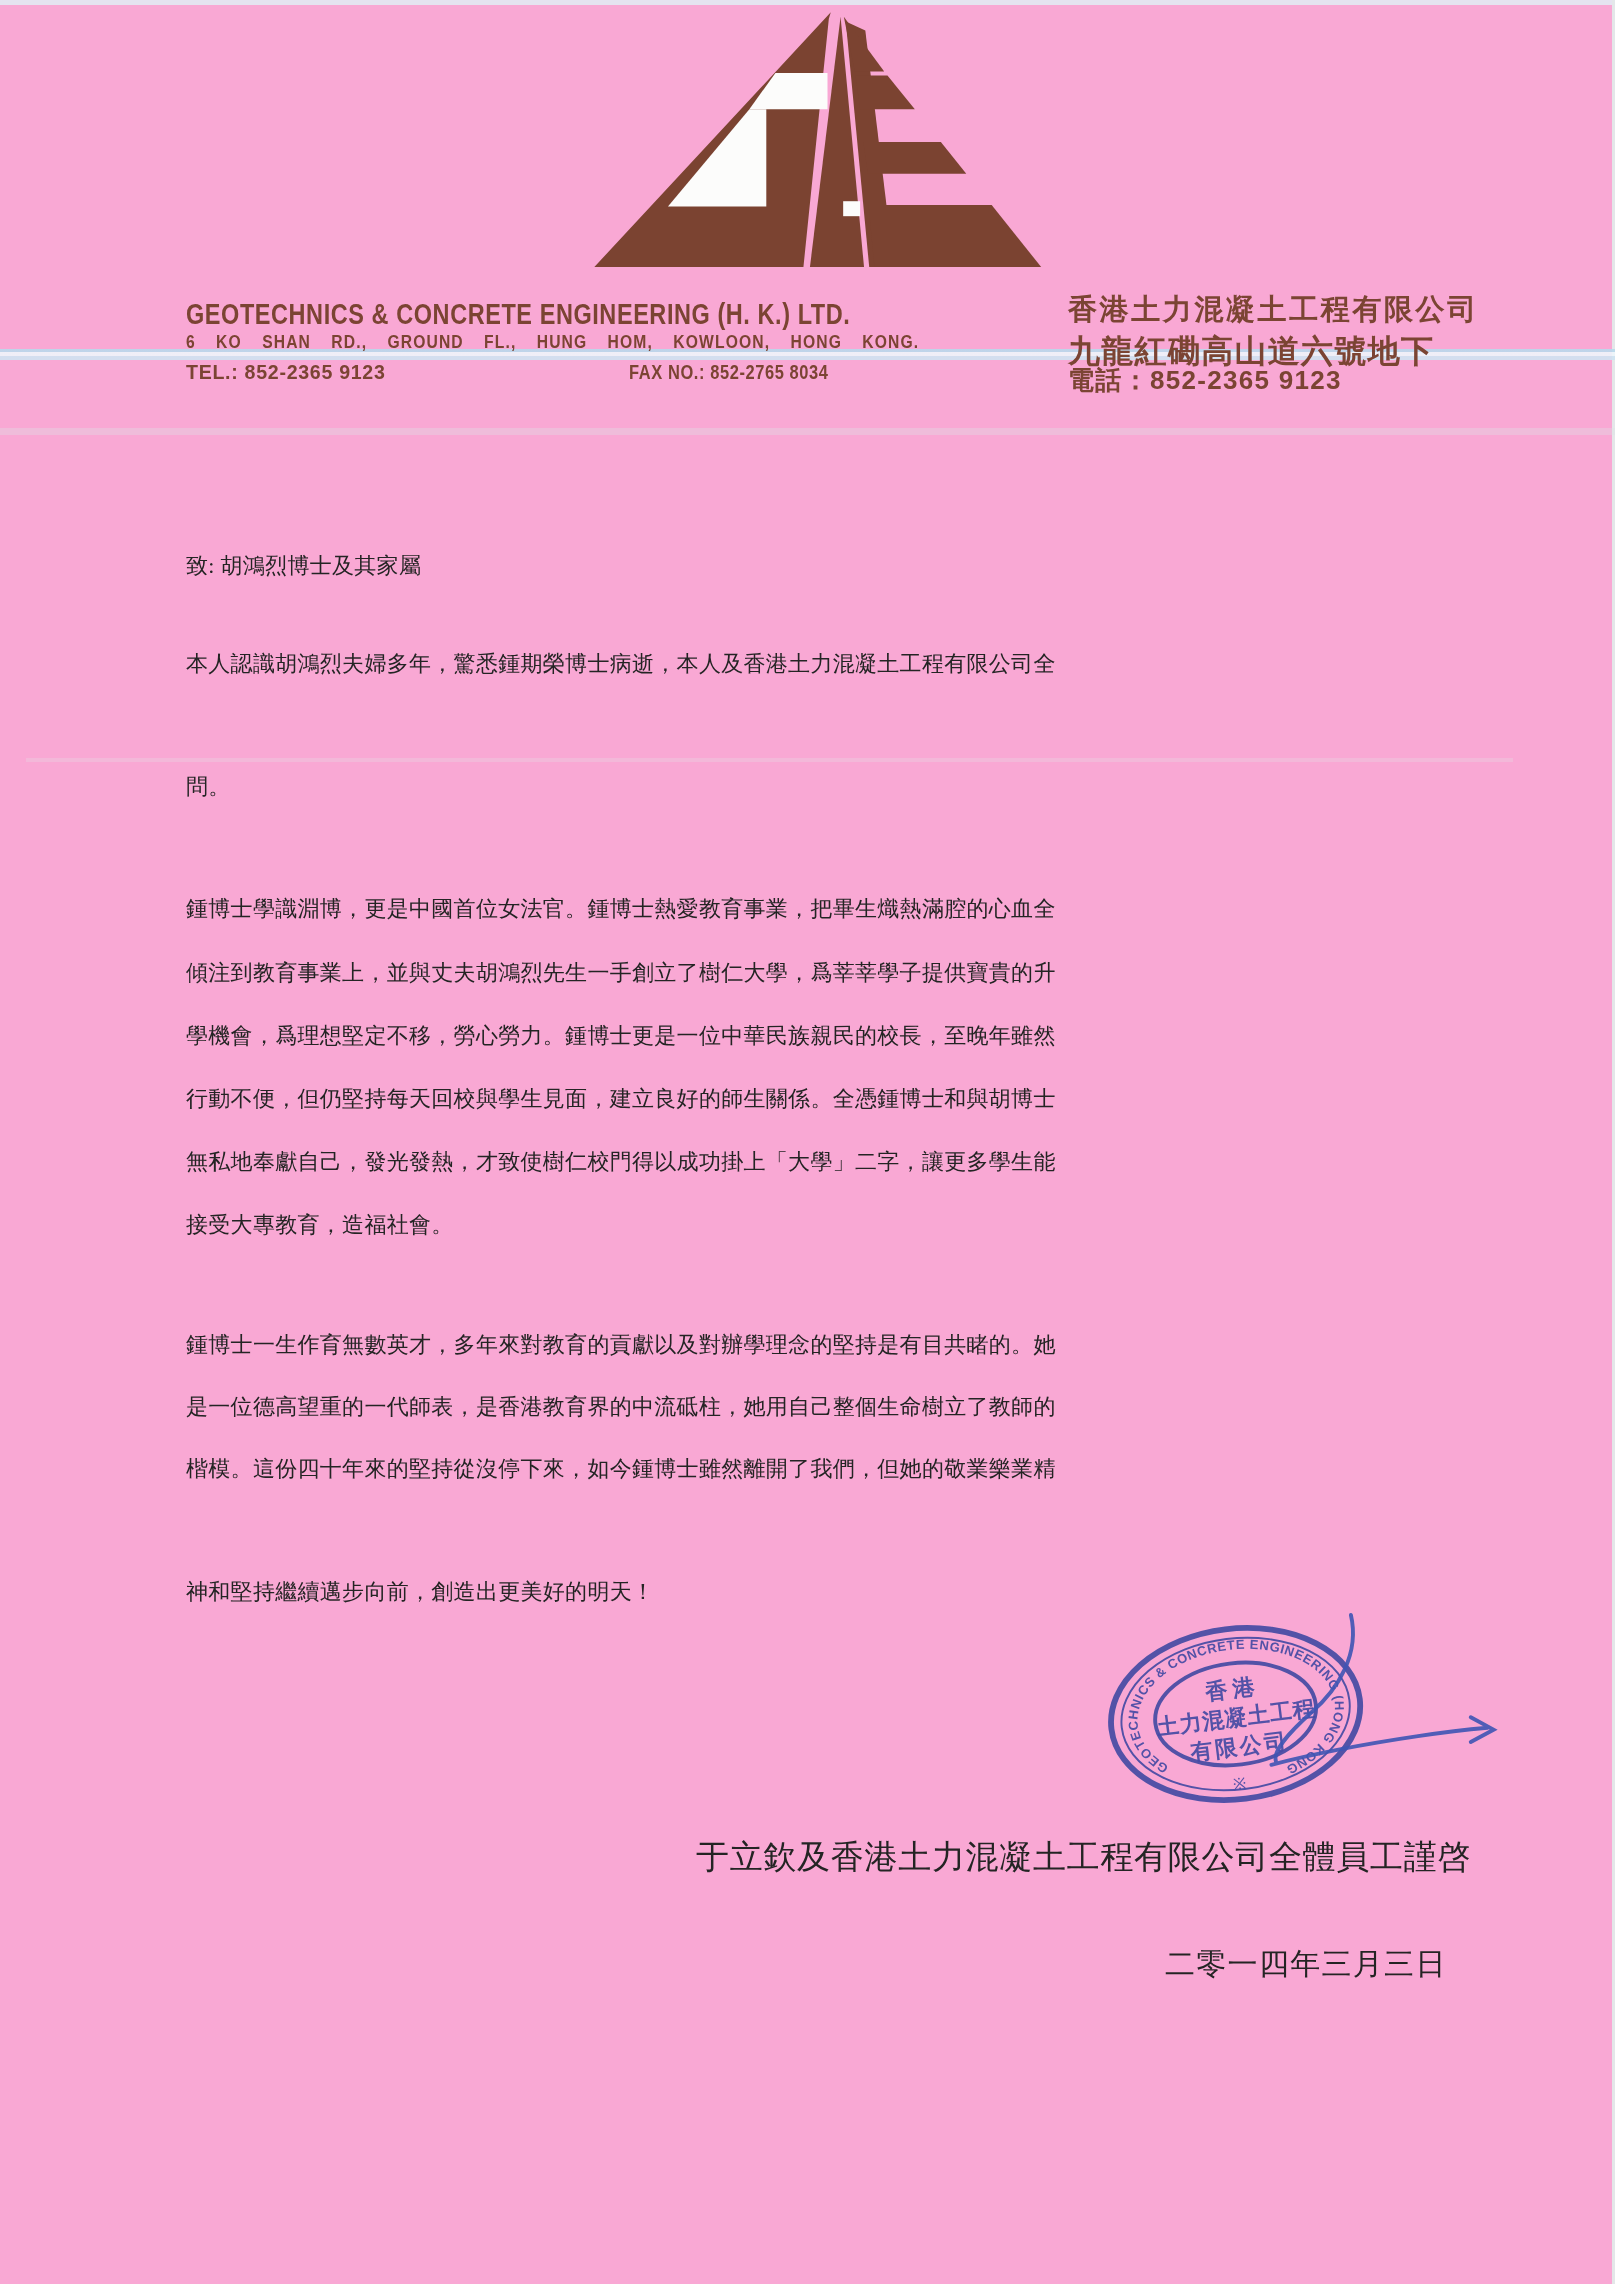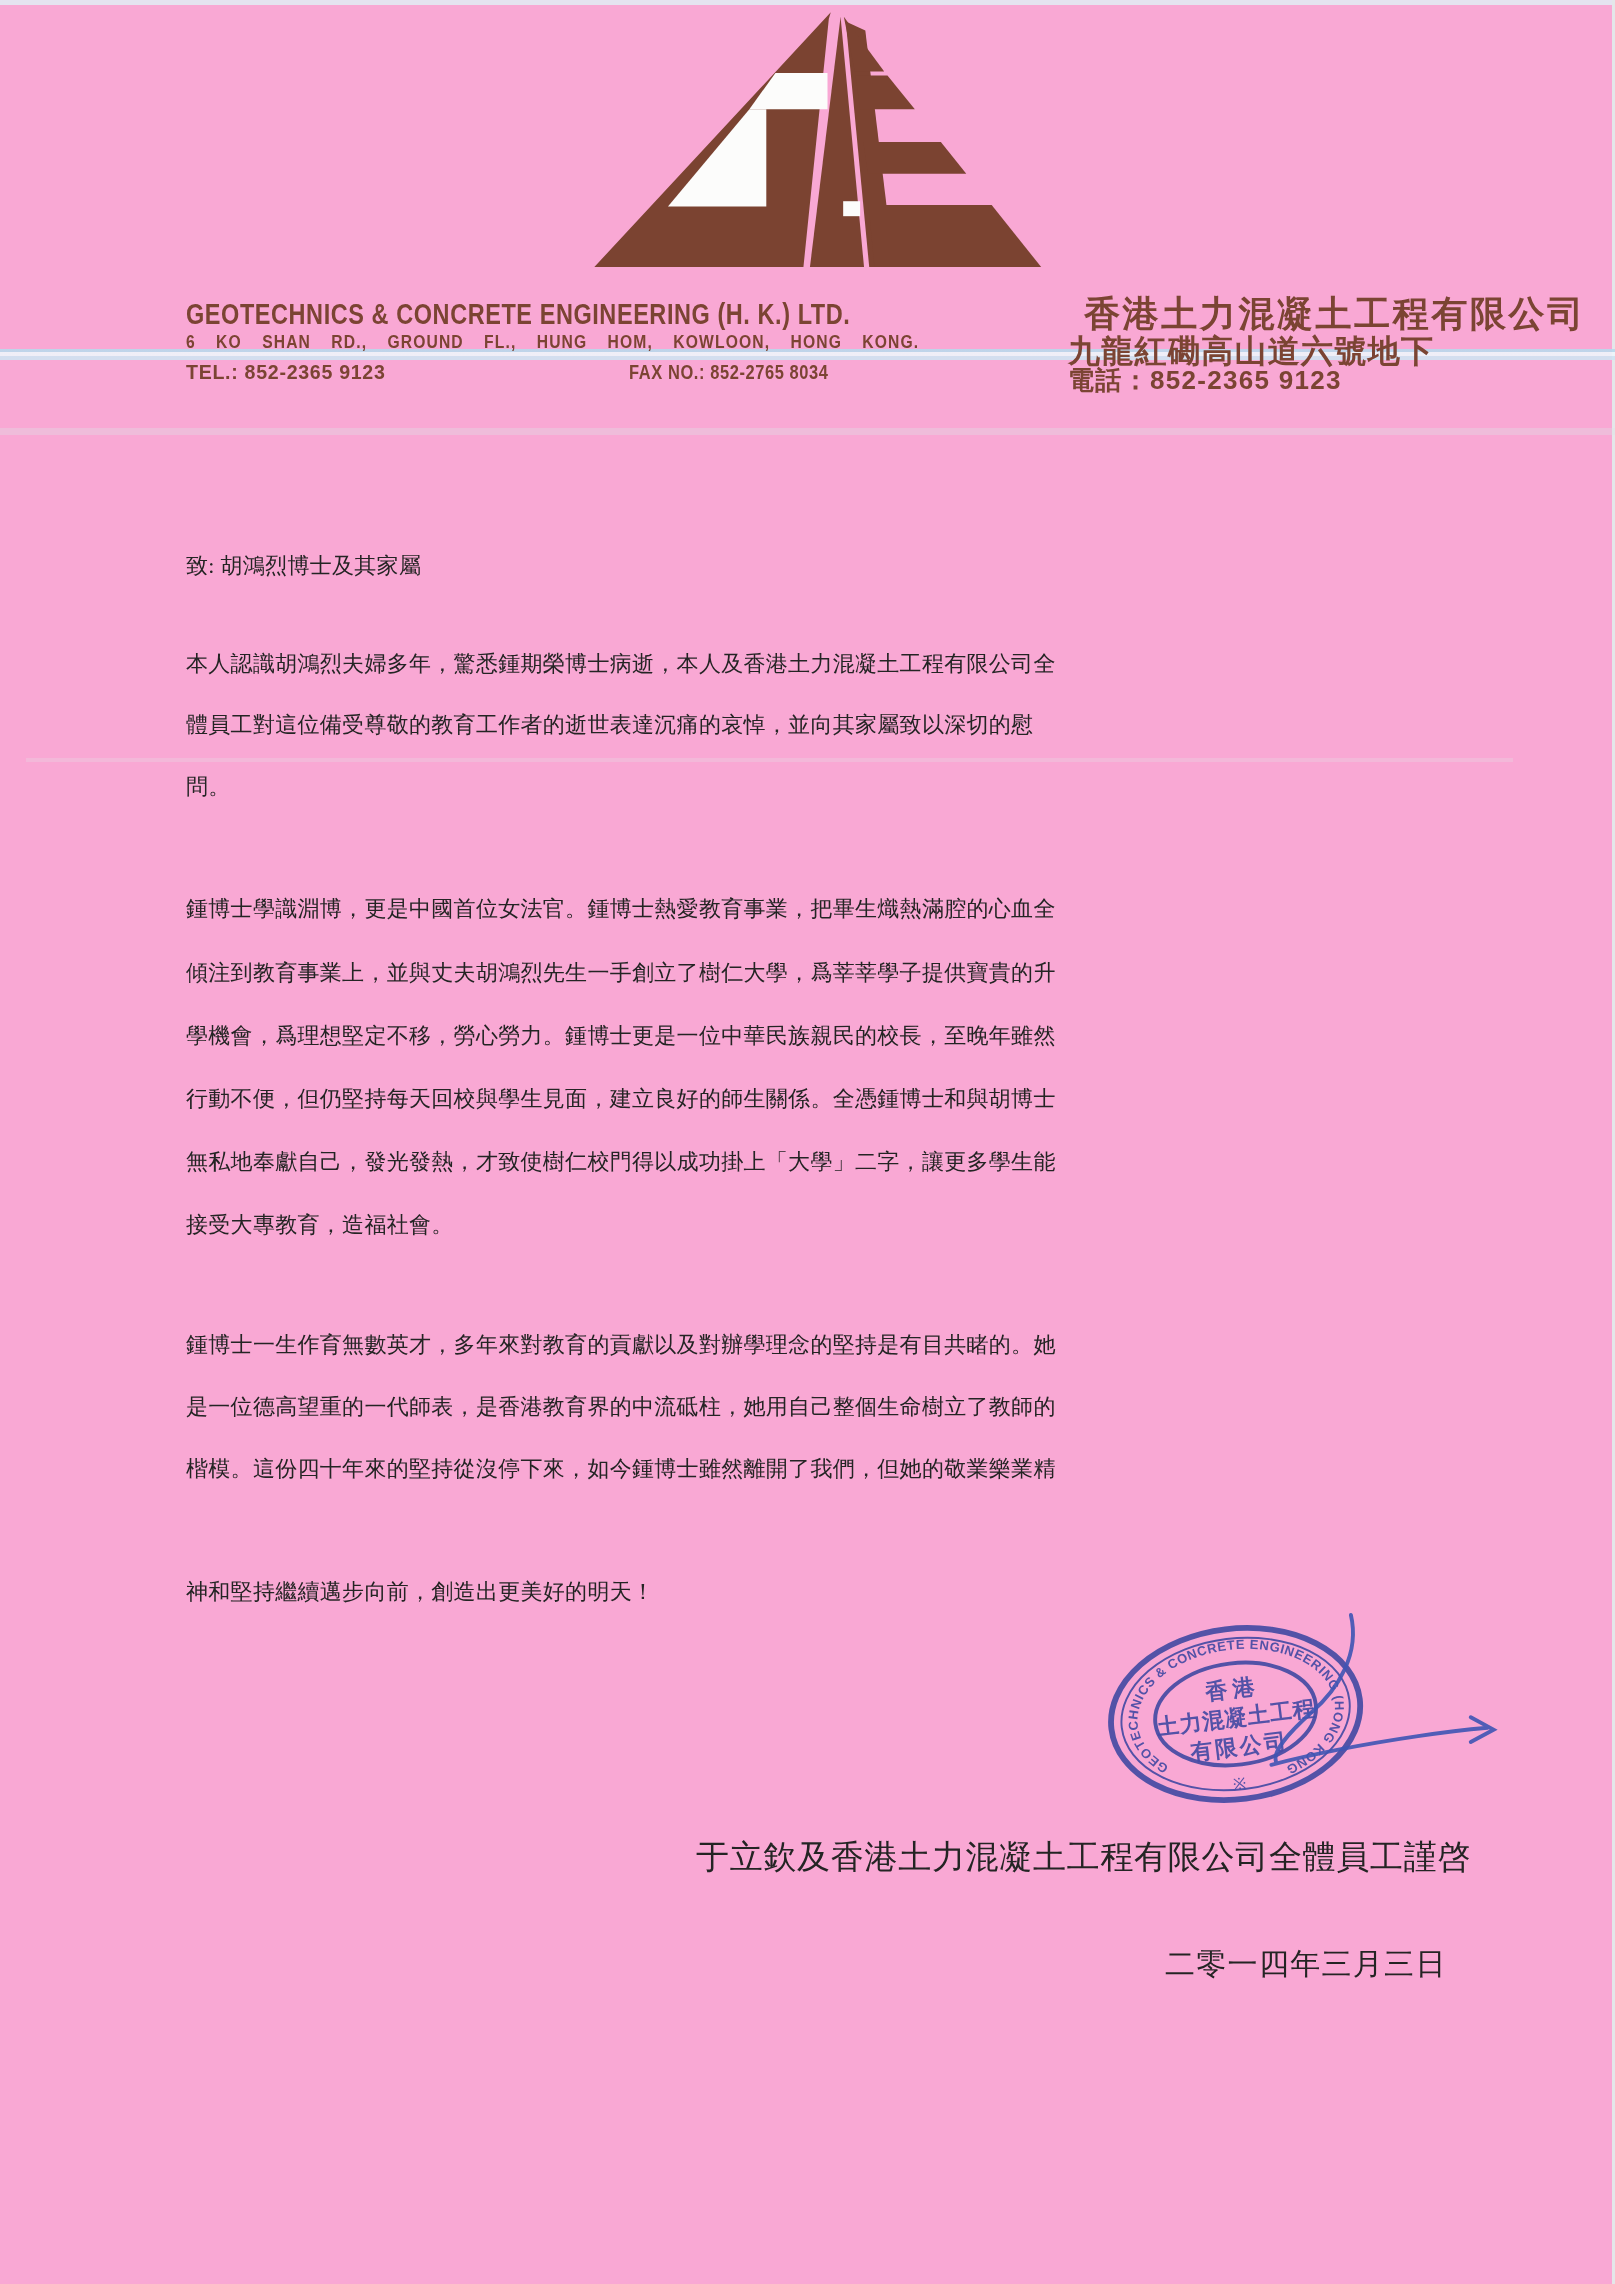--- a/index.html
+++ b/index.html
@@ -19,21 +19,21 @@
   .logo-svg{position:absolute;left:580px;top:6.5px;width:469px;height:264px;}
   .hd-left{position:absolute;left:186px;top:292px;width:717px;color:#7b4433;font-family:"Liberation Sans",sans-serif;}
   .hd-name{position:absolute;left:0;top:5.2px;font-size:29px;font-weight:700;white-space:nowrap;
     transform:scale(.81,1.04);transform-origin:left top;letter-spacing:0.7px;}
   .hd-addr{position:absolute;left:0;top:40px;font-size:18px;font-weight:700;white-space:nowrap;
     transform:scale(.87,1);transform-origin:left top;letter-spacing:1.3px;word-spacing:17px;}
   .hd-tel{position:absolute;left:0;top:69px;font-size:19.6px;font-weight:700;white-space:nowrap;letter-spacing:0.7px;}
   .hd-fax{position:absolute;left:443px;top:69px;font-size:19.6px;font-weight:700;white-space:nowrap;
     transform:scale(.84,1);transform-origin:left top;letter-spacing:0.7px;}
   .hd-right{position:absolute;left:1068px;top:287px;width:495px;color:#7b4433;font-family:"Liberation Sans",sans-serif;}
-  .hd-cname{position:absolute;left:0;top:2.6px;font-size:36px;font-weight:700;letter-spacing:2.6px;white-space:nowrap;margin-left:16px;}
+  .hd-cname{position:absolute;left:0;top:2.6px;font-size:29px;font-weight:700;letter-spacing:2.6px;white-space:nowrap;}
   .hd-caddr{position:absolute;left:0;top:43px;font-size:32px;font-weight:700;letter-spacing:1.3px;white-space:nowrap;}
   .hd-cphone{position:absolute;left:0;top:76px;font-size:26px;font-weight:700;letter-spacing:1.3px;white-space:nowrap;}
 
   
   .txt{position:absolute;left:186px;width:1261px;font-size:22px;color:#242424;
     letter-spacing:0.3px;white-space:nowrap;z-index:2;}
   .salutation{top:551px;}
   .signoff{left:696px;top:1835px;width:782px;font-size:33px;letter-spacing:0.7px;}
   .datefield{left:1165px;top:1944px;width:391px;font-size:30px;letter-spacing:1.3px;}
 
@@ -80,21 +80,20 @@
 
   <div class="hd-right">
     <div class="hd-cname">香港土力混凝土工程有限公司</div>
     <div class="hd-caddr">九龍紅磡高山道六號地下</div>
     <div class="hd-cphone">電話：852-2365 9123</div>
   </div>
 
   <div class="txt salutation">致: 胡鴻烈博士及其家屬</div>
 
   <div class="txt" style="top:649px">本人認識胡鴻烈夫婦多年，驚悉鍾期榮博士病逝，本人及香港土力混凝土工程有限公司全</div>
-  <div class="txt" style="top:710px">體員工對這位備受尊敬的教育工作者的逝世表達沉痛的哀悼，並向其家屬致以深切的慰</div>
   <div class="txt" style="top:772px">問。</div>
 
   <div class="txt" style="top:894px">鍾博士學識淵博，更是中國首位女法官。鍾博士熱愛教育事業，把畢生熾熱滿腔的心血全</div>
   <div class="txt" style="top:958px">傾注到教育事業上，並與丈夫胡鴻烈先生一手創立了樹仁大學，爲莘莘學子提供寶貴的升</div>
   <div class="txt" style="top:1021px">學機會，爲理想堅定不移，勞心勞力。鍾博士更是一位中華民族親民的校長，至晚年雖然</div>
   <div class="txt" style="top:1084px">行動不便，但仍堅持每天回校與學生見面，建立良好的師生關係。全憑鍾博士和與胡博士</div>
   <div class="txt" style="top:1147px">無私地奉獻自己，發光發熱，才致使樹仁校門得以成功掛上「大學」二字，讓更多學生能</div>
   <div class="txt" style="top:1330px">鍾博士一生作育無數英才，多年來對教育的貢獻以及對辦學理念的堅持是有目共睹的。她</div>
 
   <div class="txt" style="top:1210px">接受大專教育，造福社會。</div>

